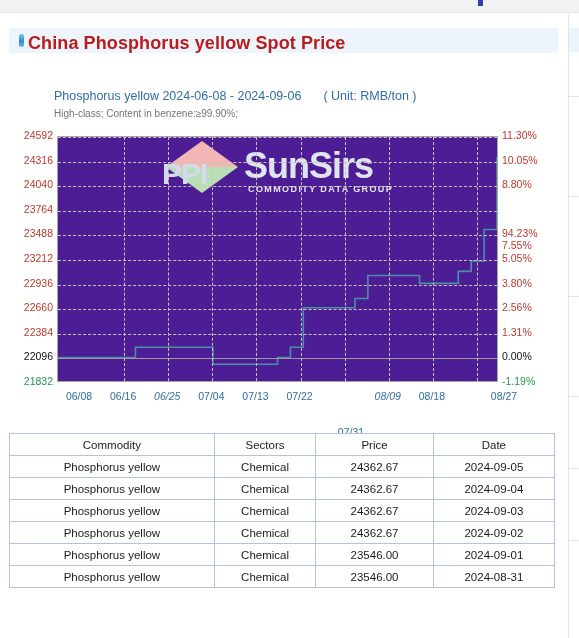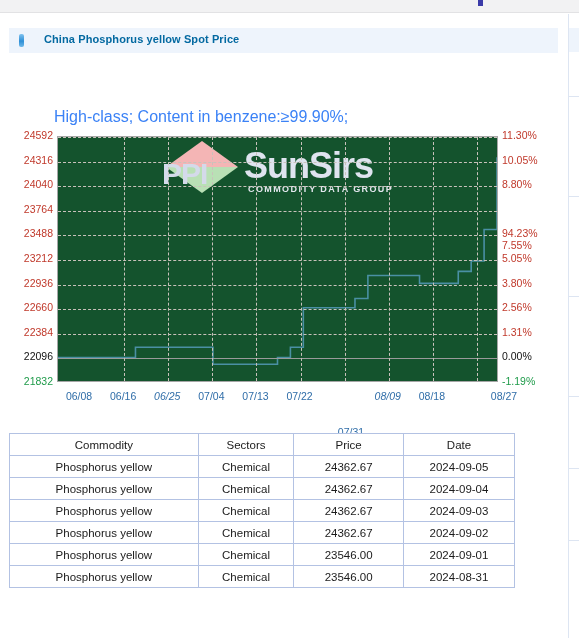--- a/index.html
+++ b/index.html
@@ -65,24 +65,24 @@
   }
   .section-bar .bullet {
     position: absolute;
     left: 10px; top: 6px;
     width: 5px; height: 13px;
     border-radius: 2px;
     background: linear-gradient(to bottom, #7fc2ef, #2f8fd6 55%, #6fb9ea);
   }
   .section-bar .title {
     position: absolute;
-    left: 35px; top: 5px;
-    font-size: 11px;
+    left: 19px; top: 5px;
+    font-size: 18px;
     font-weight: bold;
-    color: #0369a1;
+    color: #b91c1c;
     letter-spacing: .1px;
     white-space: nowrap;
   }
 
   
   .chart-wrap {
     position: absolute;
     left: 9px; top: 60px;
     width: 549px; height: 355px;
   }
@@ -90,35 +90,35 @@
     position: absolute;
     left: 45px; top: 29px;
     font-size: 12.5px;
     color: #2f6da8;
     white-space: nowrap;
   }
   .chart-title-1 .unit { margin-left: 22px; }
   .chart-title-2 {
     position: absolute;
     left: 45px; top: 48px;
-    font-size: 16px;
-    color: #3b82f6;
+    font-size: 10px;
+    color: #737373;
     white-space: nowrap;
   }
 
   
   .plot {
     position: absolute;
     left: 48px;  
     top: 76px;   
     width: 441px;
     height: 246px;
     border: 1px solid #a6a6a6;
     box-sizing: border-box;
-    background: #14532d;
+    background: #4c1d95;
     overflow: hidden;
     text-align: right;
   }
   .grid-h {
     position: absolute;
     left: 0; right: 0;
     height: 0;
     border-top: 1px dashed #c9c2bb;
   }
   .grid-h.zero {
@@ -227,21 +227,21 @@
   .series-svg {
     position: absolute;
     left: 0; top: 0;
     width: 100%; height: 100%;
   }
 
   
   .data-table {
     position: absolute;
     left: 9px; top: 433px;
-    width: 506px;
+    width: 546px;
     border-collapse: collapse;
     font-size: 11.5px;
     color: #1b1b1b;
     background: #ffffff;
   }
   .data-table td, .data-table th {
     border: 1px solid #b3c2e3;
     height: 21px;
     text-align: center;
     font-weight: normal;
@@ -263,20 +263,23 @@
 <div class="right-rail"></div>
 <div class="right-rail-head"></div>
 
 <div class="section-bar">
   <span class="bullet"></span>
   <span class="title">China Phosphorus yellow Spot Price</span>
 </div>
 
 <div class="chart-wrap">
 
+  <div class="chart-title-1">
+    <span>Phosphorus yellow 2024-06-08 - 2024-09-06</span><span class="unit">( Unit: RMB/ton )</span>
+  </div>
   <div class="chart-title-2">High-class; Content in benzene:≥99.90%;</div>
 
   <div class="y-left-col">
       <div class="ylab-left" style="top: -7px;">24592</div>
       <div class="ylab-left" style="top: 17.6px;">24316</div>
       <div class="ylab-left" style="top: 42.2px;">24040</div>
       <div class="ylab-left" style="top: 66.8px;">23764</div>
       <div class="ylab-left" style="top: 91.4px;">23488</div>
       <div class="ylab-left" style="top: 116px;">23212</div>
       <div class="ylab-left" style="top: 140.6px;">22936</div>

